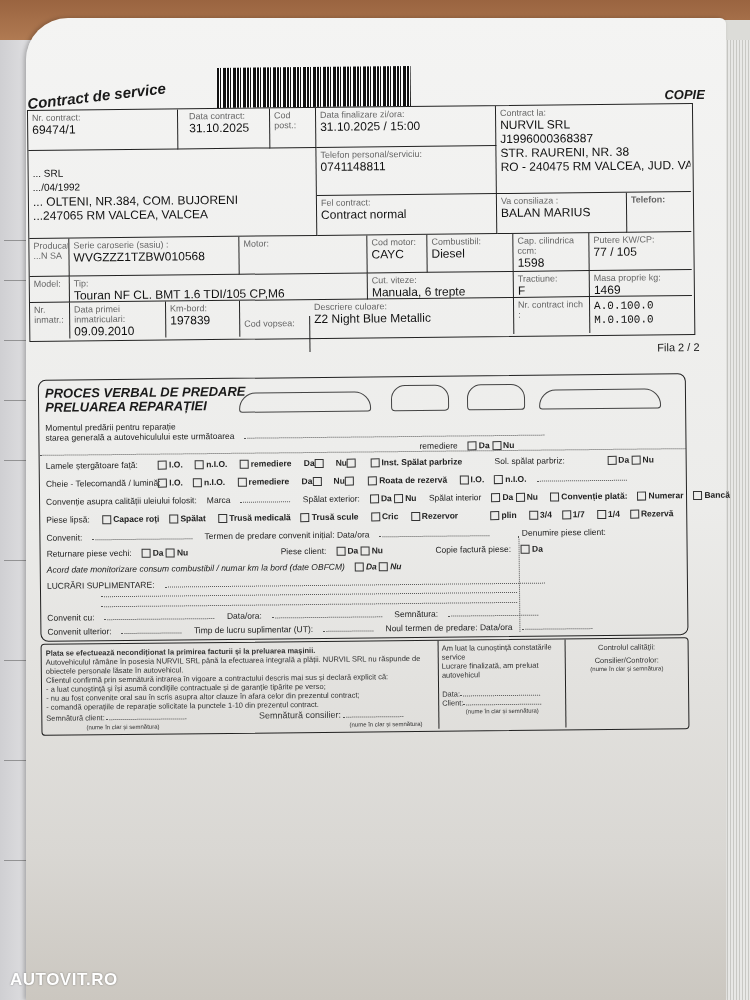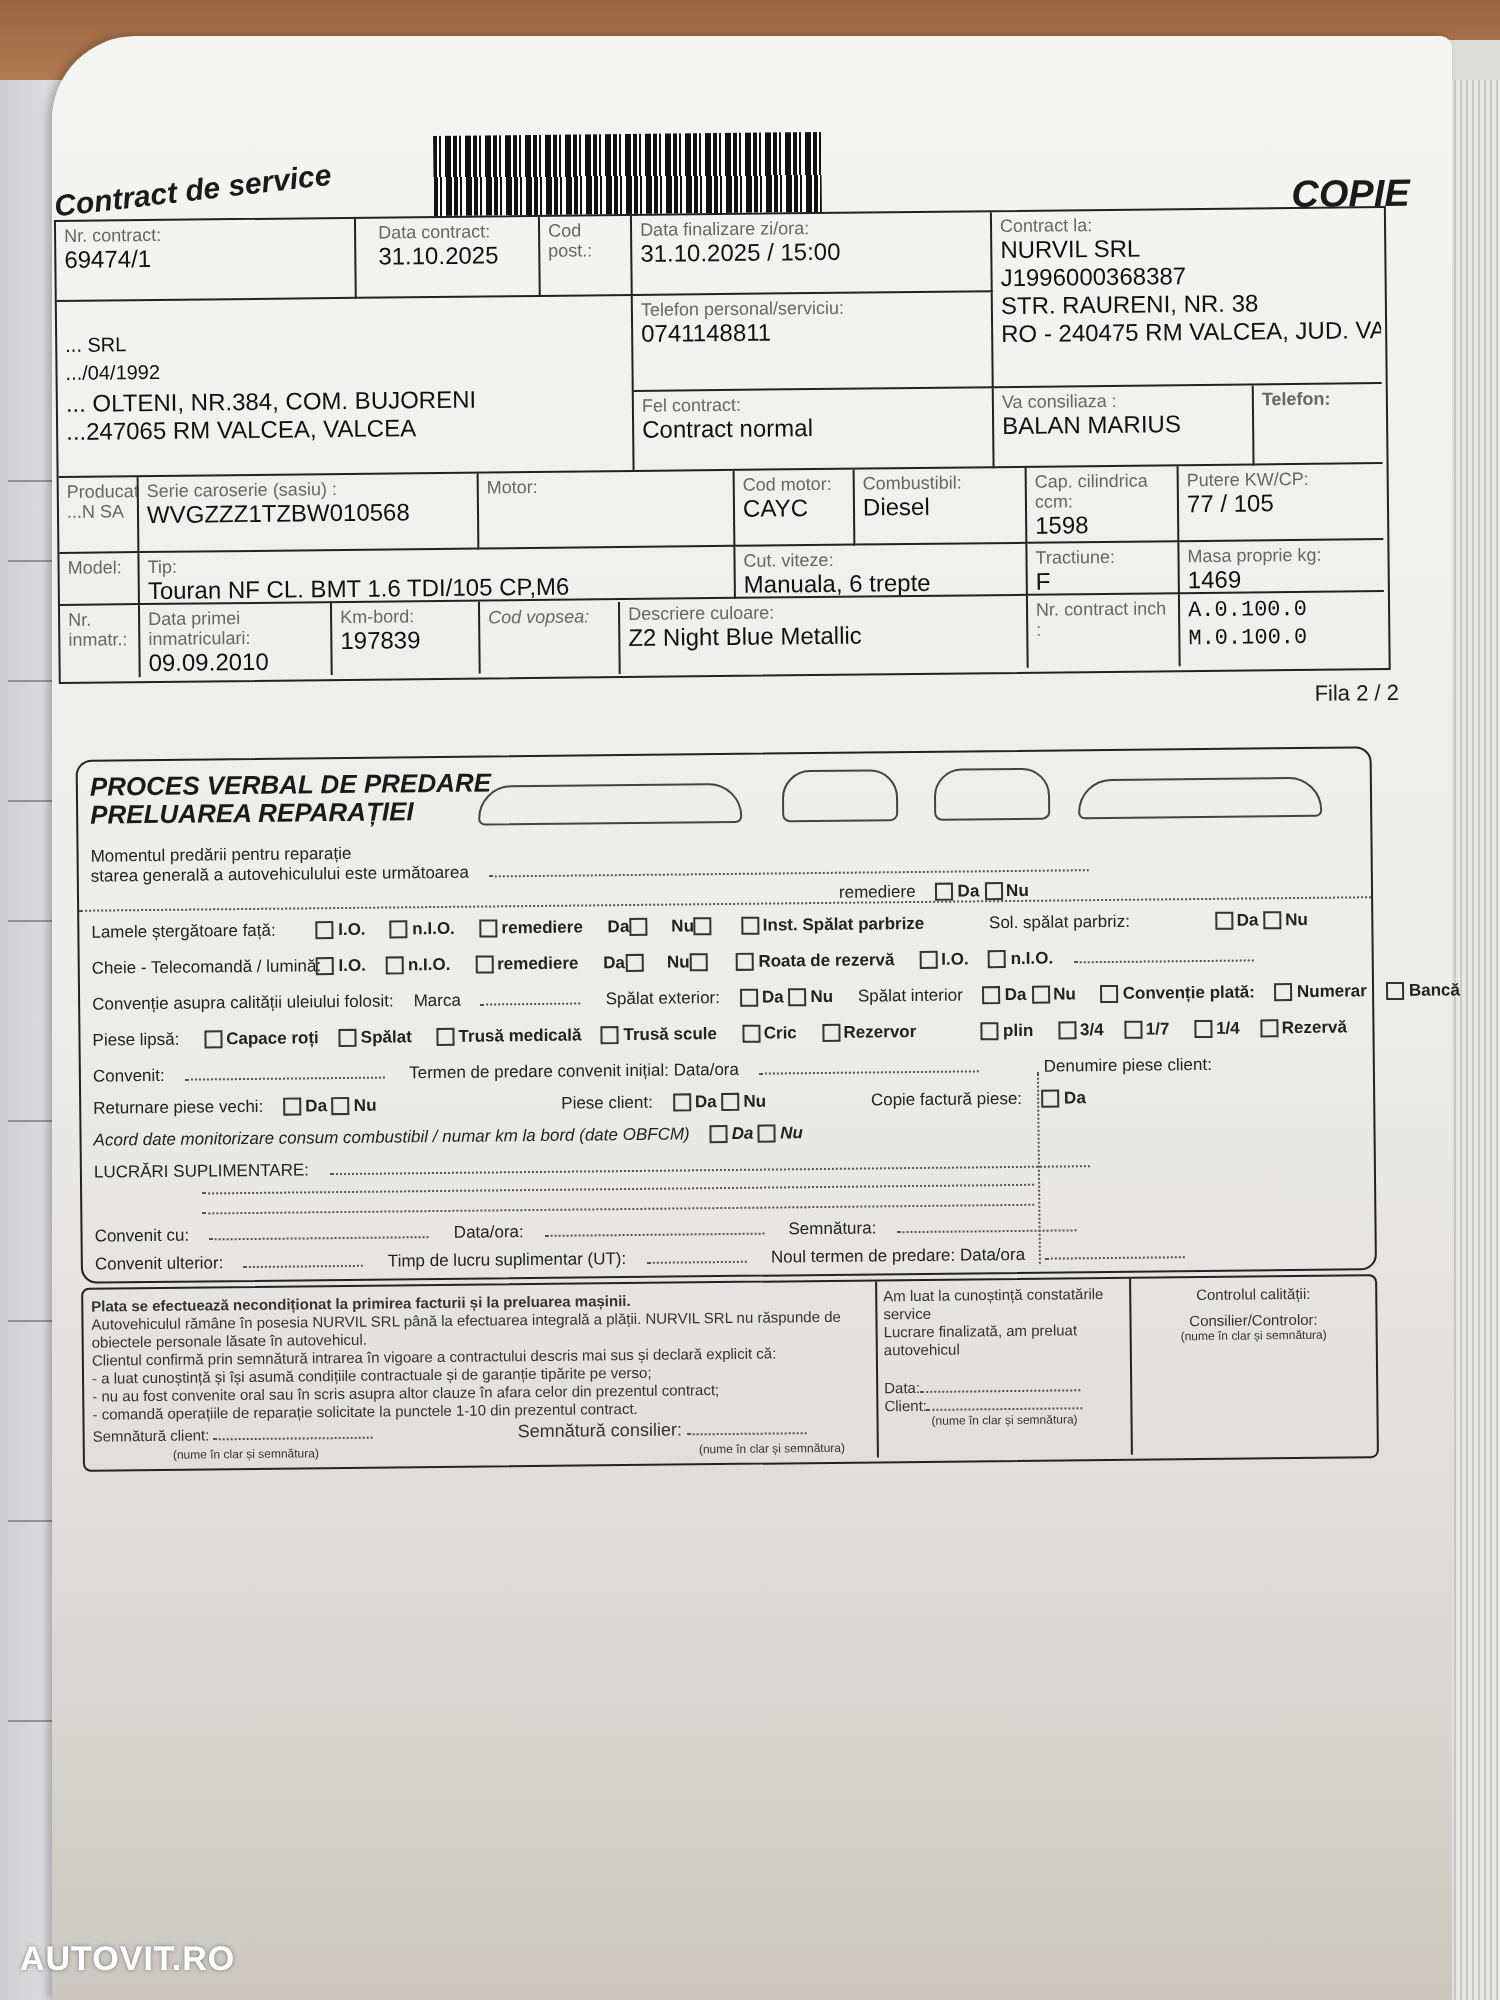--- a/index.html
+++ b/index.html
@@ -6,21 +6,21 @@
   body{width:750px;height:1000px;position:relative;overflow:hidden;background:#8a5a3a;font-family:"Liberation Sans",sans-serif;color:#1a1a1a;}
   .wood{position:absolute;inset:0;background:linear-gradient(180deg,#9a6440 0%,#b07a52 4%,#8c5c3c 8%,#6e4a34 100%);}
   .back-page{position:absolute;left:0;top:40px;width:60px;height:960px;background:linear-gradient(90deg,#cfcfd2 0%,#e6e6e8 70%,#bfbfc2 100%);border-radius:0 0 0 0;}
   .back-page .bline{position:absolute;left:4px;height:1px;background:#666;width:40px;opacity:.6;}
   .stack{position:absolute;left:30px;top:20px;width:720px;height:980px;background:#dcdcd8;border-radius:40px 0 0 0;}
   .page{position:absolute;left:26px;top:18px;width:700px;height:982px;background:linear-gradient(180deg,#f4f4f3 0%,#ececea 50%,#d9d7d3 85%,#cbc7c0 100%);border-radius:42px 6px 0 0;box-shadow:-2px 0 4px rgba(0,0,0,.25);}
   .inner{position:absolute;left:0;top:0;width:700px;height:982px;transform:rotate(-0.6deg);transform-origin:0 0;}
   .abs{position:absolute;}
   .barcode{position:absolute;left:190px;top:52px;width:194px;height:40px;background:repeating-linear-gradient(90deg,#111 0 2px,#fff 2px 3px,#111 3px 4px,#fff 4px 6px,#111 6px 9px,#fff 9px 10px);}
   .title{left:0;top:70px;font-size:15px;font-weight:bold;font-style:italic;transform:rotate(-6deg);}
-  .copie{right:22px;top:76px;font-size:19px;font-weight:bold;font-style:italic;}
+  .copie{right:22px;top:76px;font-size:13px;font-weight:bold;font-style:italic;}
   .box{position:absolute;border:1.4px solid #222;}
   .cell{position:absolute;border-right:1.2px solid #222;border-bottom:1.2px solid #222;box-sizing:border-box;padding:2px 4px;overflow:hidden;}
   .lbl{font-size:9px;color:#666;display:block;line-height:10px;}
   .val{font-size:12px;color:#111;display:block;line-height:14px;}
   .mono{font-family:"Liberation Mono",monospace;font-size:11px;}
   .fila{right:30px;top:330px;font-size:11px;}
   .pv{position:absolute;left:8px;top:362px;width:646px;height:260px;border:1.4px solid #222;border-radius:8px;}
   .pv-title{position:absolute;left:6px;top:6px;font-size:13px;font-weight:bold;font-style:italic;line-height:14px;}
   .car{position:absolute;border:1px solid #444;border-radius:30px 30px 6px 6px;height:18px;}
   .row{position:absolute;left:6px;font-size:8.5px;white-space:nowrap;color:#222;}
@@ -154,21 +154,21 @@
       <span class="lbl">Nr. inmatr.:</span>
         </div>
     <div class="cell" style="left:40px;top:192px;width:96px;height:36px;border-bottom:none;">
       <span class="lbl">Data primei inmatriculari:</span>
           <span class="val">09.09.2010</span>
         </div>
     <div class="cell" style="left:136px;top:192px;width:74px;height:36px;border-bottom:none;">
       <span class="lbl">Km-bord:</span>
           <span class="val">197839</span>
         </div>
-    <div class="cell" style="left:210px;top:193px;width:70px;height:36px;border-bottom:none;font-style:italic;">
+    <div class="cell" style="left:210px;top:208px;width:70px;height:36px;border-bottom:none;">
       <span class="lbl">Cod vopsea:</span>
         </div>
     <div class="cell" style="left:280px;top:192px;width:204px;height:36px;border-bottom:none;">
       <span class="lbl">Descriere culoare:</span>
           <span class="val">Z2 Night Blue Metallic</span>
         </div>
     <div class="cell" style="left:484px;top:192px;width:76px;height:36px;border-bottom:none;">
       <span class="lbl">Nr. contract inch :</span>
         </div>
     <div class="cell" style="left:560px;top:192px;width:102px;height:36px;border-right:none;border-bottom:none;">

